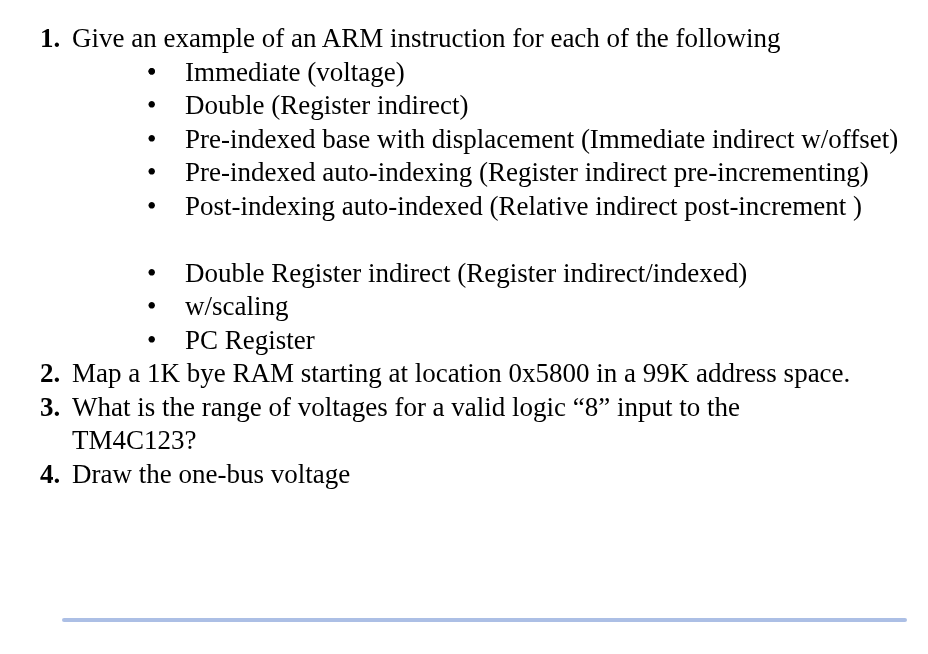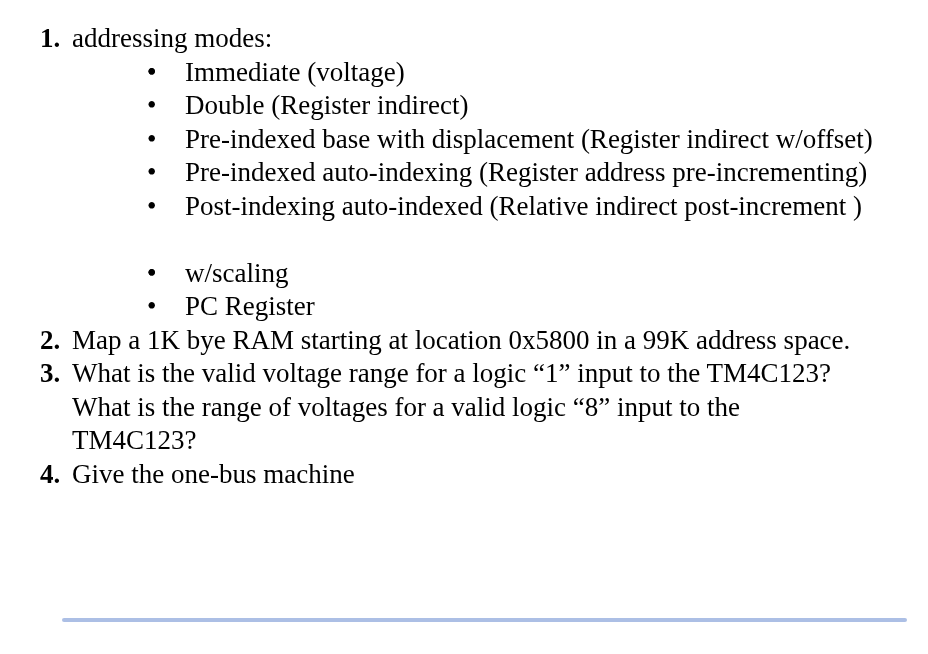--- a/index.html
+++ b/index.html
@@ -56,50 +56,51 @@
   }
 </style>
 </head>
 <body>
 
 <div class="page">
 
   <div class="qitem">
     <span class="qnum">1.</span>
     <div class="qbody">
-      <div class="line">addressing modes:</div>
+      <div class="line">Give an example of an ARM instruction for each of the following</div>
 
       <div class="bullet-line">
         <span class="bullet-marker">•</span>
       </div>
       <div class="bullet-line">
         <span class="bullet-marker">•</span>
         <span>Immediate (voltage)</span>
       </div>
       <div class="bullet-line">
         <span class="bullet-marker">•</span>
         <span>Double (Register indirect)</span>
       </div>
       <div class="bullet-line">
         <span class="bullet-marker">•</span>
-        <span>Pre-indexed base with displacement (Register indirect w/offset)</span>
+        <span>Pre-indexed base with displacement (Immediate indirect w/offset)</span>
       </div>
       <div class="bullet-line">
         <span class="bullet-marker">•</span>
-        <span>Pre-indexed auto-indexing (Register address pre-incrementing)</span>
+        <span>Pre-indexed auto-indexing (Register indirect pre-incrementing)</span>
       </div>
       <div class="bullet-line">
         <span class="bullet-marker">•</span>
         <span>Post-indexing auto-indexed (Relative indirect post-increment )</span>
       </div>
 
       <div class="blank-line"></div>
 
       <div class="bullet-line">
         <span class="bullet-marker">•</span>
+        <span>Double Register indirect (Register indirect/indexed)</span>
       </div>
       <div class="bullet-line">
         <span class="bullet-marker">•</span>
       </div>
       <div class="bullet-cont">w/scaling</div>
       <div class="bullet-line">
         <span class="bullet-marker">•</span>
         <span>PC Register</span>
       </div>
     </div>
@@ -108,27 +109,26 @@
   <div class="qitem">
     <span class="qnum">2.</span>
     <div class="qbody">
       <div class="line">Map a 1K bye RAM starting at location 0x5800 in a 99K address space.</div>
     </div>
   </div>
 
   <div class="qitem">
     <span class="qnum">3.</span>
     <div class="qbody">
-      <div class="line">What is the valid voltage range for a logic “1” input to the TM4C123?</div>
       <div class="line">What is the range of voltages for a valid logic “8” input to the</div>
       <div class="line">TM4C123?</div>
     </div>
   </div>
 
   <div class="qitem">
     <span class="qnum">4.</span>
     <div class="qbody">
-      <div class="line">Give the one-bus machine</div>
+      <div class="line">Draw the one-bus voltage</div>
     </div>
   </div>
 
   <div class="divider"></div>
 </div>
 
 </body></html>

